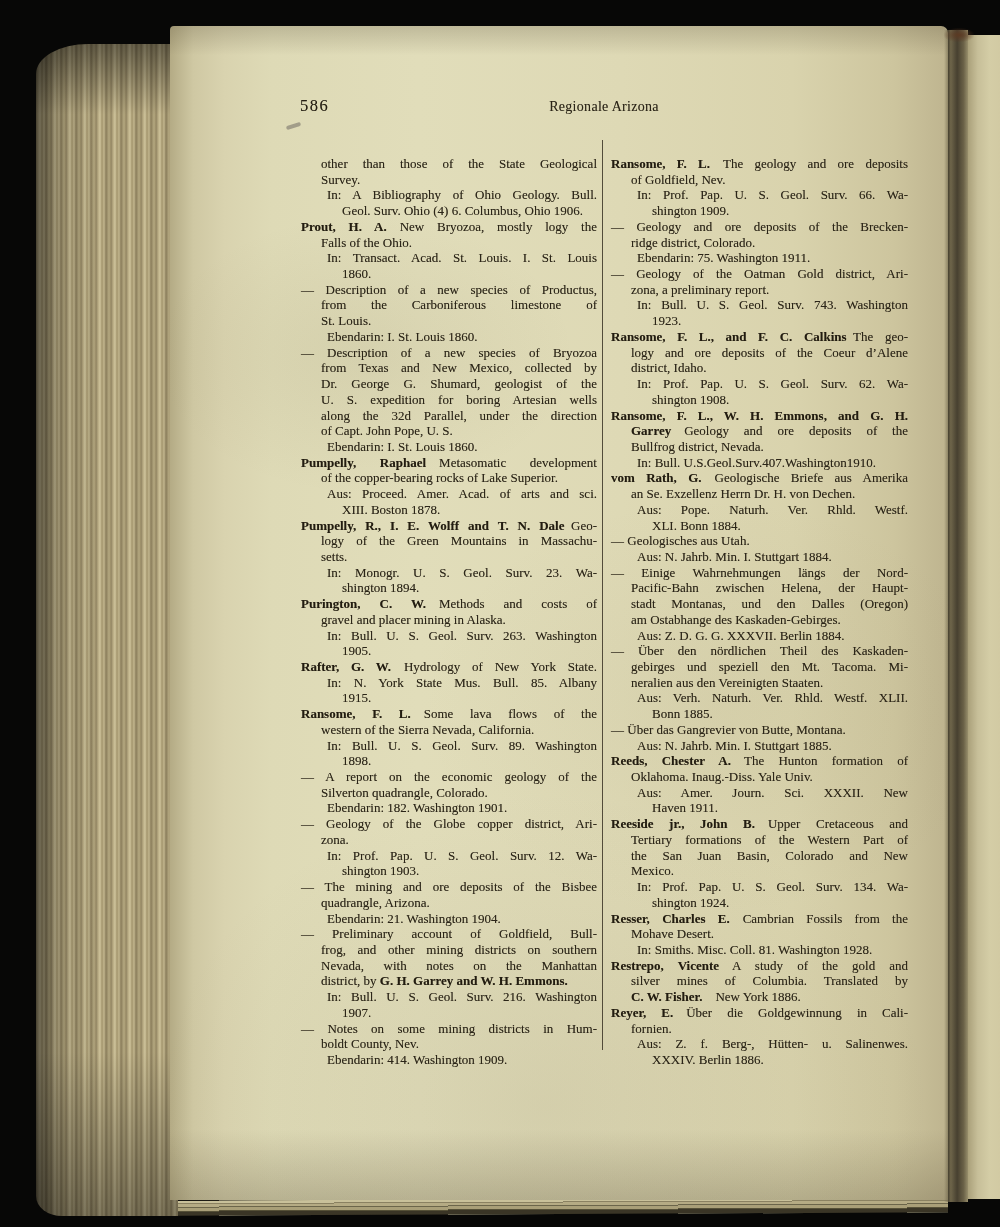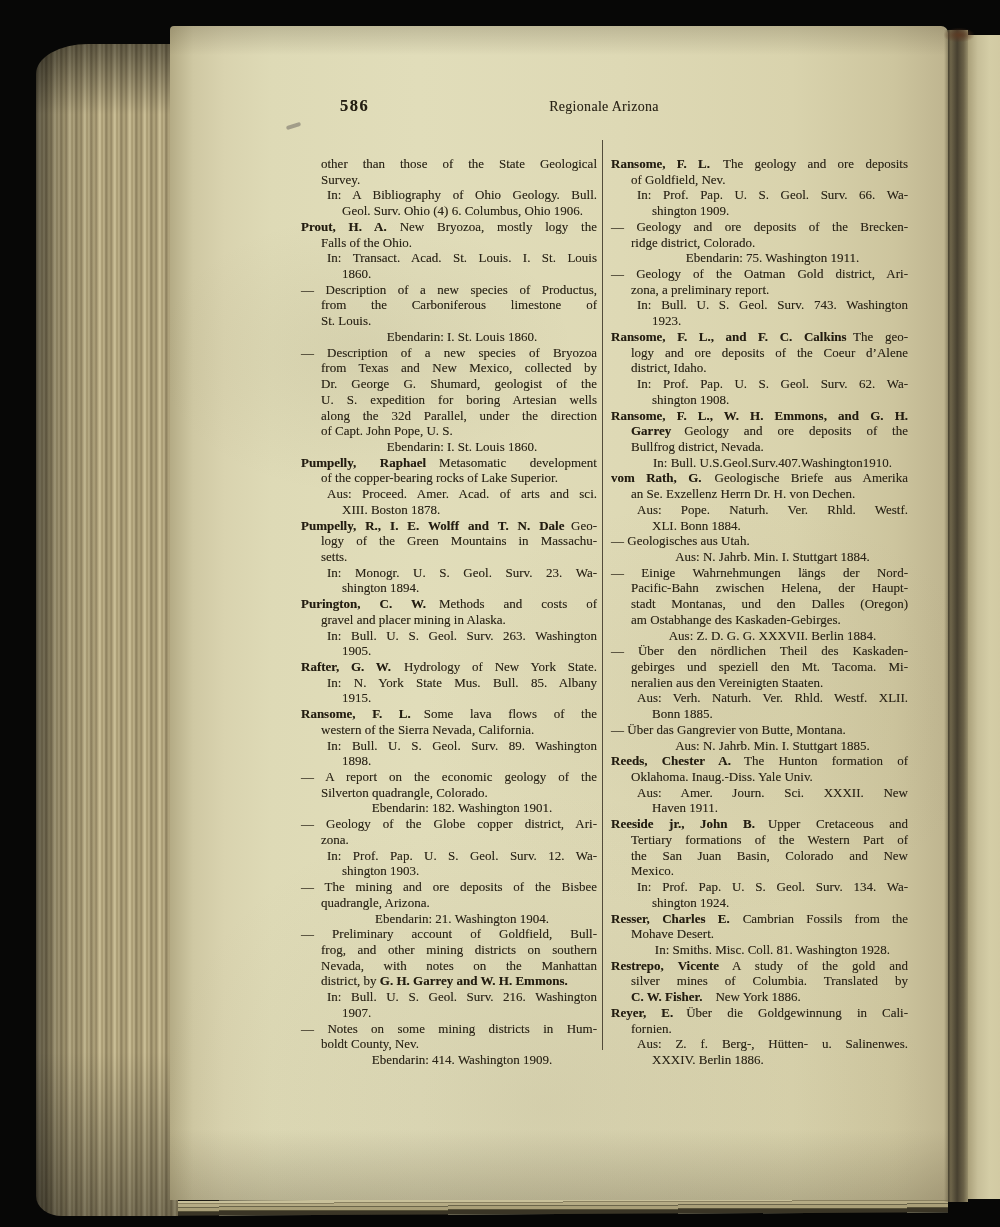--- a/index.html
+++ b/index.html
@@ -52,23 +52,22 @@
     position:absolute;left:966px;top:35px;width:34px;height:1164px;z-index:2;
     background:linear-gradient(90deg, #a49a74 0%, #c7bf99 35%, #d4cda6 70%, #d2caa3 100%);
   }
   #headband{
     position:absolute;left:944px;top:28px;width:30px;height:14px;z-index:4;
     background:radial-gradient(ellipse at 50% 50%, #5c3a23 0%, rgba(92,58,35,0) 75%);
   }
   
   #pagenum{
     position:absolute;left:130px;top:70px;
-    font-size:16.5px;font-weight:bold;letter-spacing:1.5px;color:#241e12;
+    font-size:16.5px;font-weight:normal;letter-spacing:1.5px;color:#241e12;
     text-shadow:0 0 .5px rgba(36,30,18,.45);
-    margin-left:40px;
   }
   #runhead{
     position:absolute;left:434px;top:73px;transform:translateX(-50%);
     font-size:14px;letter-spacing:.3px;color:#2b2518;white-space:nowrap;
     text-shadow:0 0 .5px rgba(40,32,18,.35);
   }
   #colrule{
     position:absolute;left:431.5px;top:114px;width:1.4px;height:910px;
     background:rgba(58,50,36,.85);
   }
@@ -76,21 +75,21 @@
   #col-left{left:131px;width:296px;}
   #col-right{left:441px;width:297px;}
   .ln{
     height:15.72px;line-height:15.72px;font-size:13px;color:#2b2518;
     white-space:nowrap;text-align:left;
     text-shadow:0 0 .5px rgba(40,32,18,.38);
   }
   .ln.j{white-space:normal;text-align:justify;text-align-last:justify;-moz-text-align-last:justify;}
   .ln-e{padding-left:0;}
   .ln-c{padding-left:20px;}
-  .ln-r{padding-left:26px;text-align:center;}
+  .ln-r{padding-left:26px;}
   .ln-r2{padding-left:41px;}
   .b{font-weight:bold;color:#221c10;margin-top:8px;}
   #smudge{
     position:absolute;left:116px;top:98px;width:15px;height:4px;
     background:#8e887a;border-radius:2px;transform:rotate(-18deg);opacity:.75;
   }
 </style>
 </head>
 <body>
 

